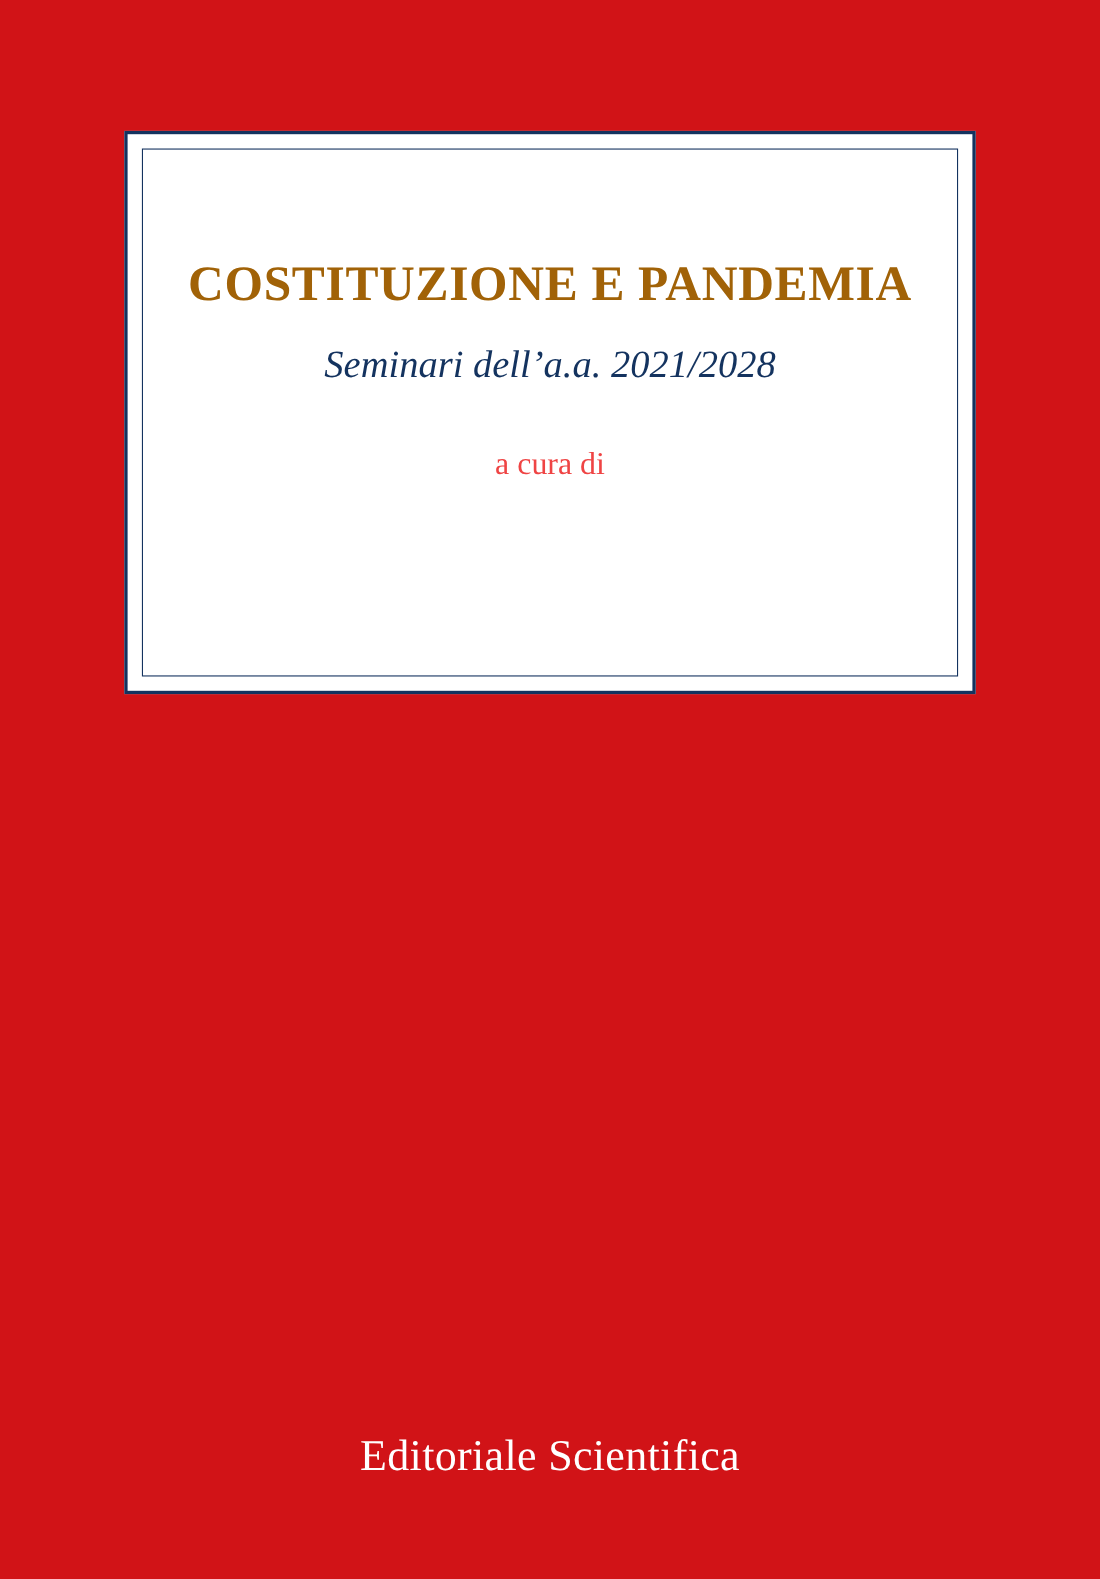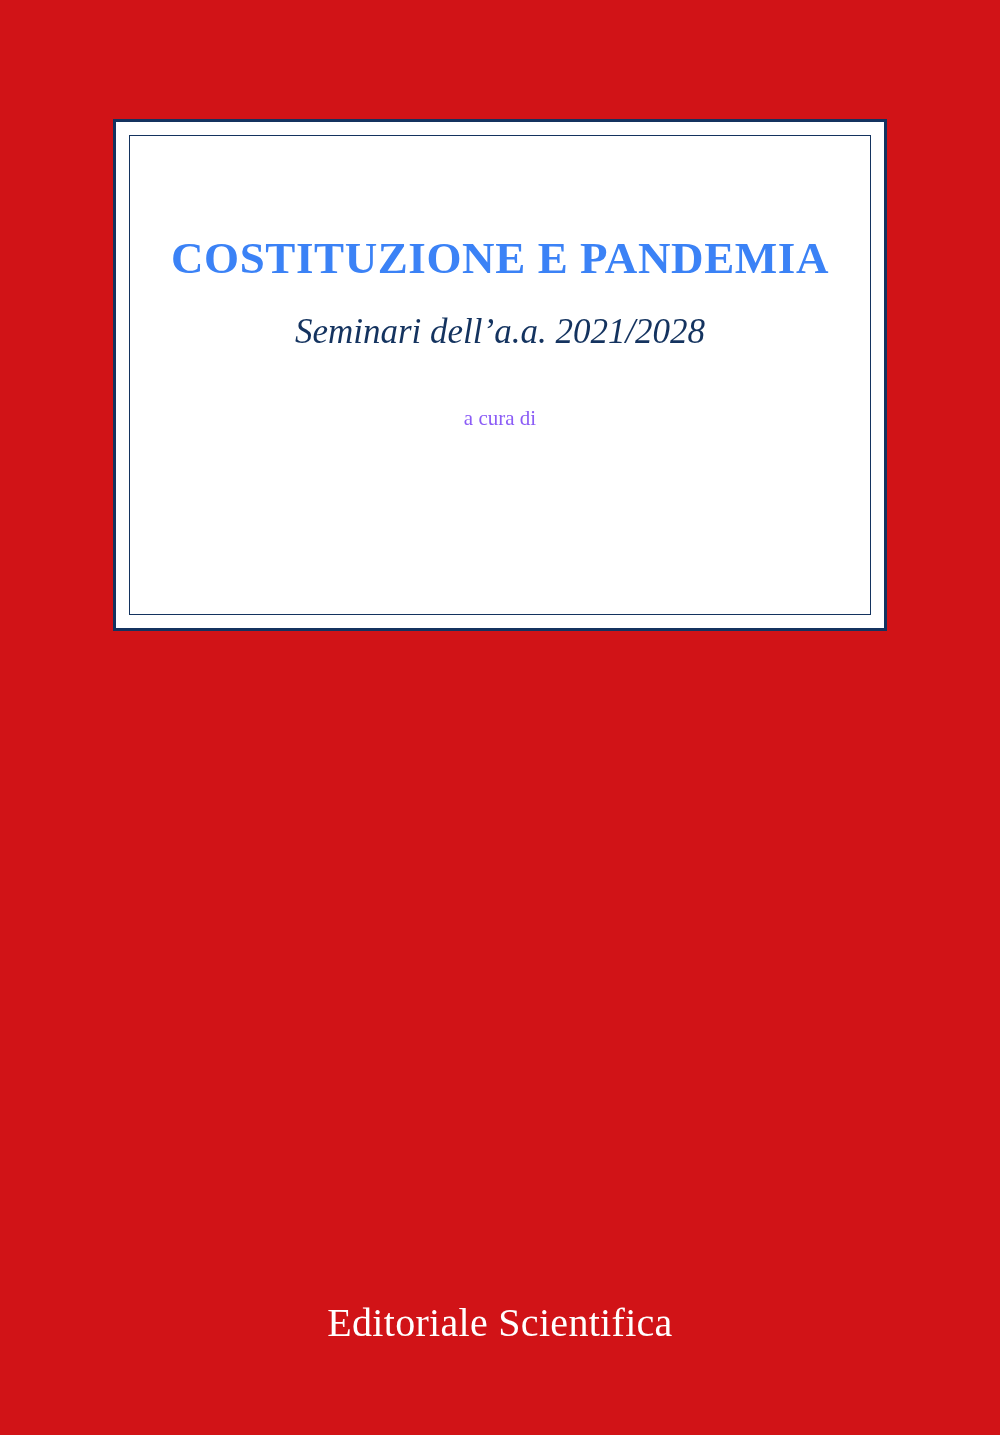--- a/index.html
+++ b/index.html
@@ -54,38 +54,38 @@
     color: #14335f;
   }
 
   .book-title {
     font-family: "Liberation Serif", serif;
     font-weight: bold;
     font-size: 45px;
     letter-spacing: 0.6px;
     line-height: 1.1;
     margin: 0;
-    color: #3b82f6;
+    color: #a16207;
   }
 
   .book-subtitle {
     font-family: "Liberation Serif", serif;
     font-style: italic;
     font-size: 35px;
     margin: 28px 0 0 0;
     line-height: 1.15;
     color: #14335f;
   }
 
   .editor-prefix {
     font-family: "Liberation Serif", serif;
-    font-size: 21px;
+    font-size: 29px;
     margin: 55px 0 0 0;
     line-height: 1.1;
-    color: #8b5cf6;
+    color: #ef4444;
   }
 
   .editor-name {
     font-family: "Liberation Serif", serif;
     font-size: 40px;
     margin: 12px 0 0 0;
     line-height: 1.1;
     color: #14335f;
     letter-spacing: 0.5px;
   }

